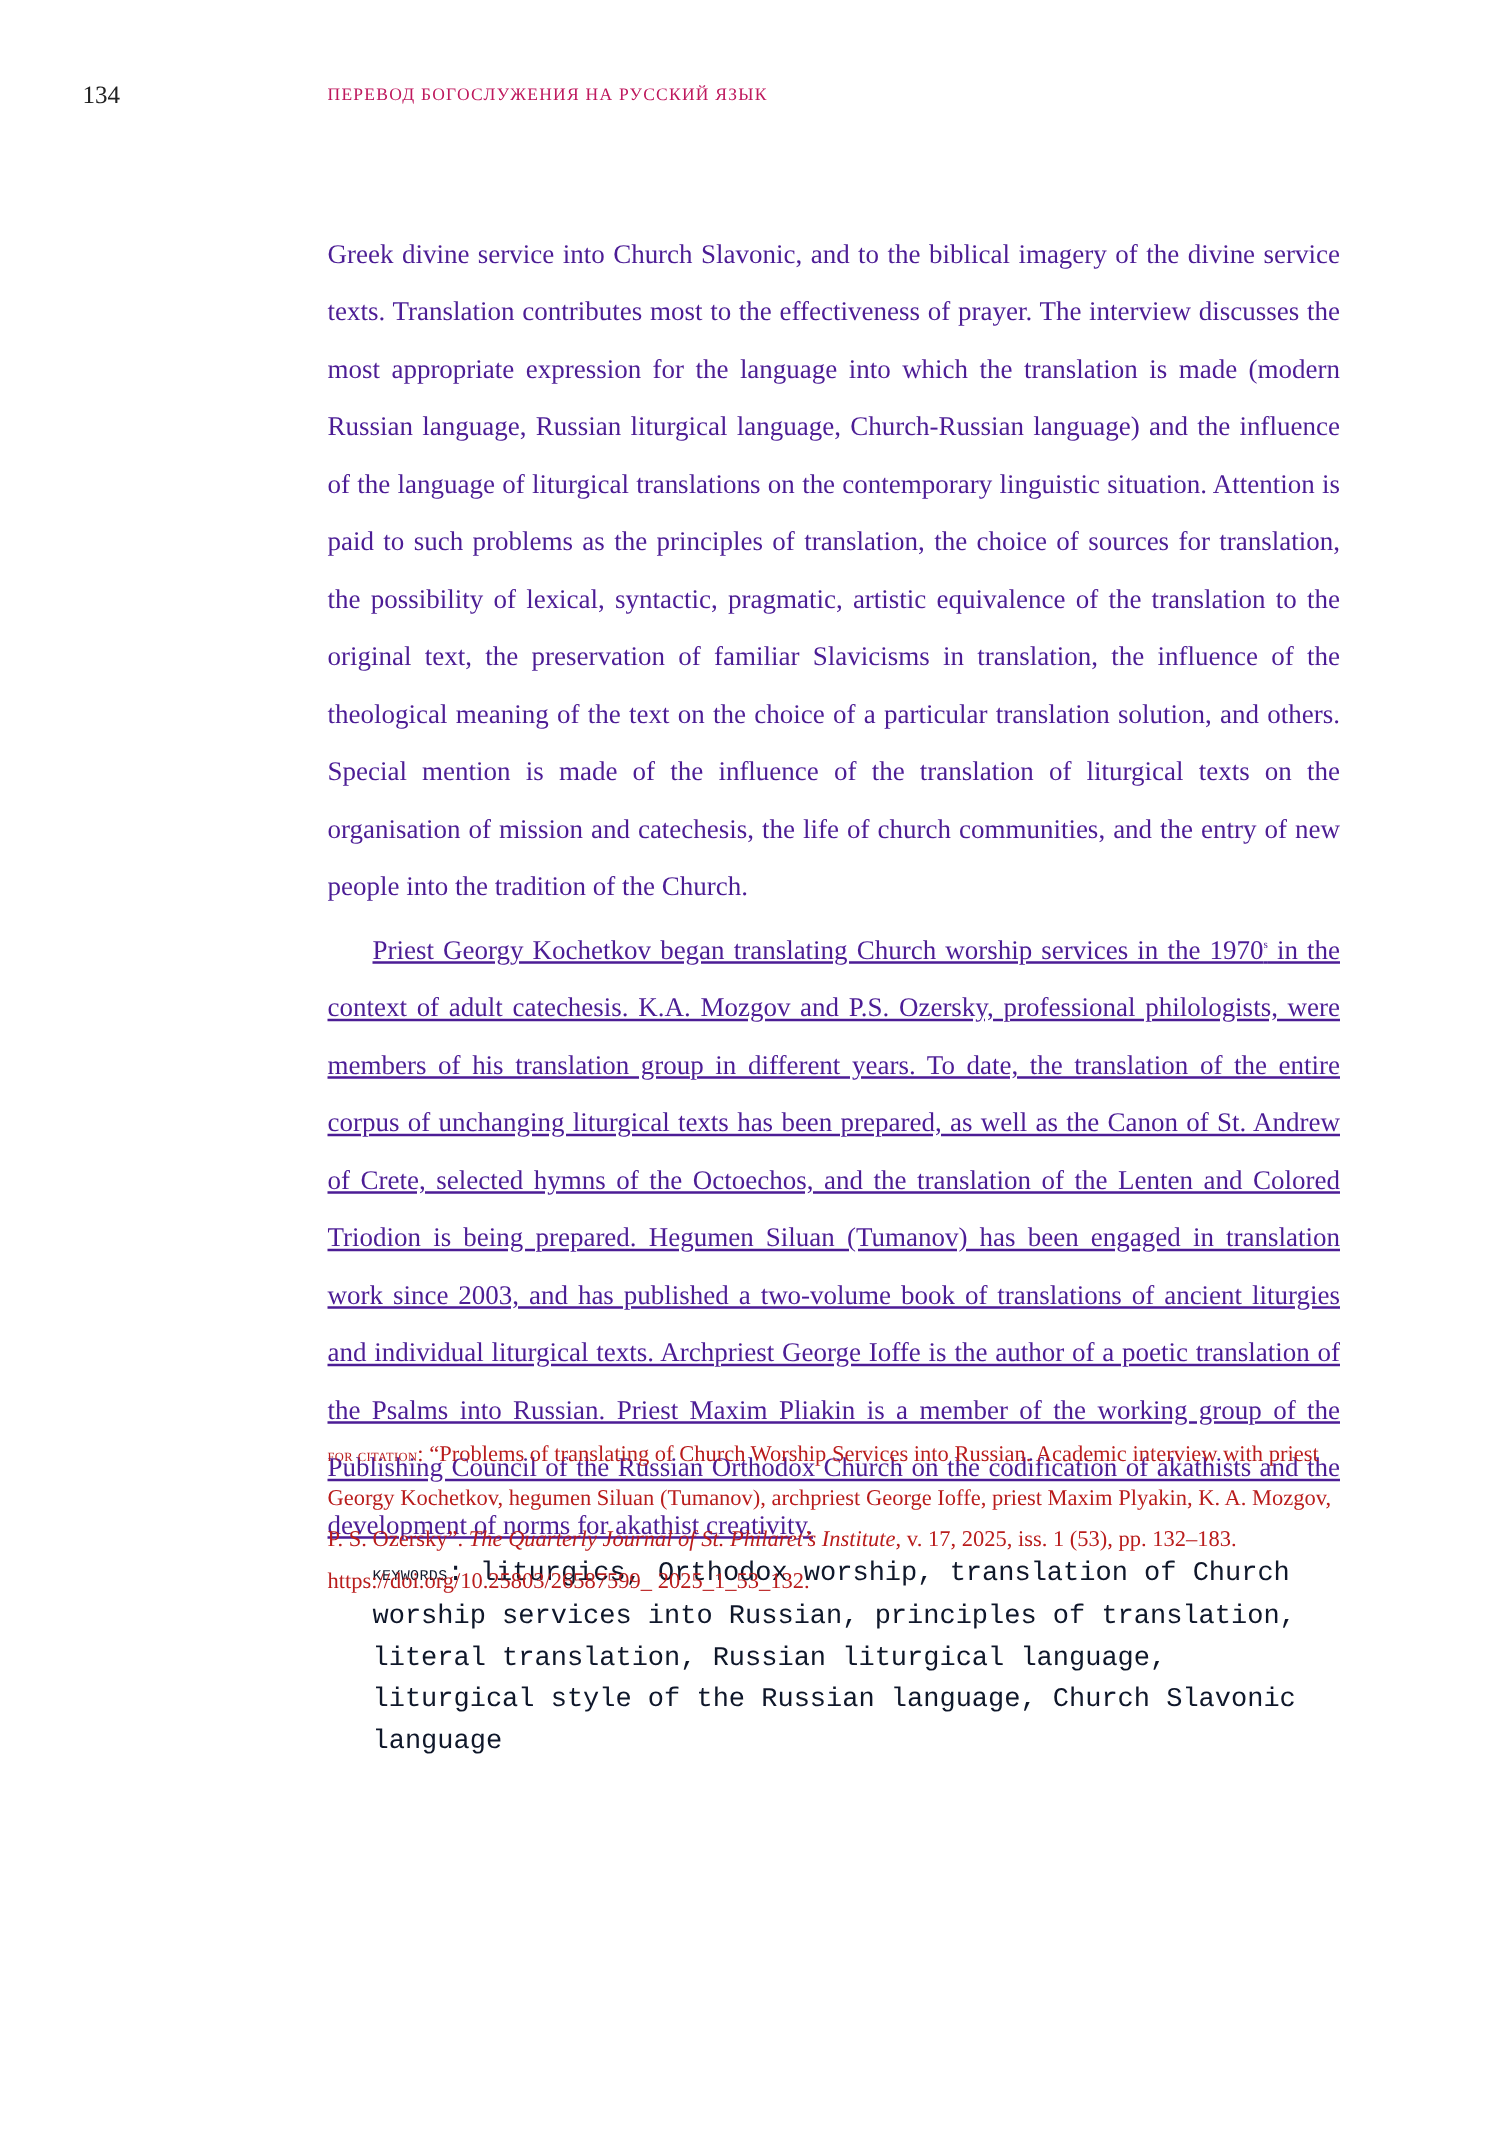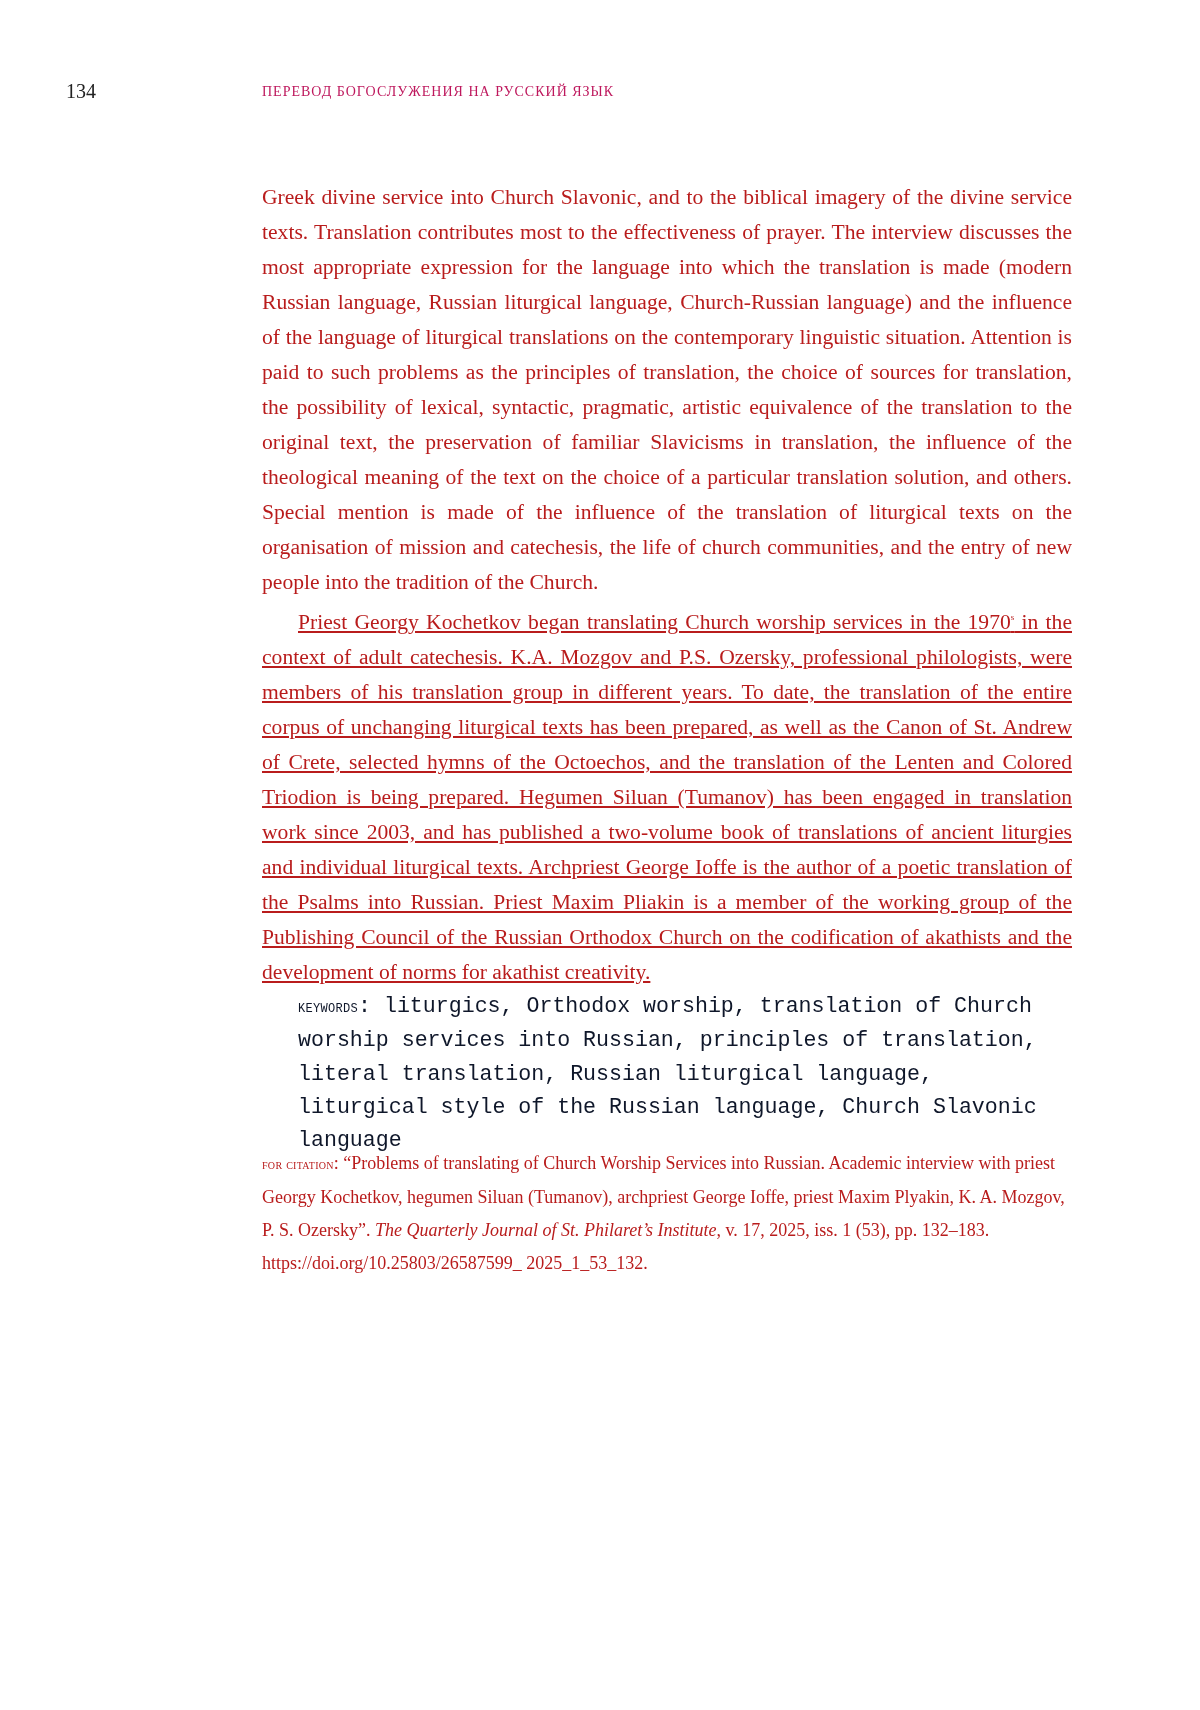--- a/index.html
+++ b/index.html
@@ -1,21 +1,21 @@
 <!DOCTYPE html>
 <html><head>
 <meta charset="utf-8">
 <style>
   html, body { margin: 0; padding: 0; background: #ffffff; }
   body { width: 1200px; height: 1710px; position: relative; overflow: hidden; color: #1c1c1c; font-family: "DejaVu Serif", "Liberation Serif", serif; }
-  .running-head { position: absolute; top: 80px; left: 0; width: 1200px; height: 30px; }
+  .running-head { position: absolute; top: 65px; left: 0; width: 1200px; height: 30px; }
   .page-number { position: absolute; left: 66px; top: 0; font-family: "Liberation Serif", serif; font-size: 20px; color: #222; }
   .running-title { position: absolute; left: 262px; top: 4px; font-family: "Liberation Serif", serif; font-size: 14px; letter-spacing: 1px; color: #be185d; text-transform: uppercase; }
   .body-col { position: absolute; left: 262px; top: 180px; width: 810px; }
-  .para { margin: 0; font-family: "Liberation Serif", serif; font-size: 21.6px; line-height: 35px; text-align: justify; color: #b91c1c; }
+  .para { margin: 0; font-family: "Liberation Serif", serif; font-size: 21.6px; line-height: 46px; text-align: justify; color: #4c1d95; }
   .para.indent { text-indent: 36px; text-decoration: underline; }
   sup.s { font-size: 9px; vertical-align: 9px; }
   .keywords { margin: 0 0 0 36px; font-family: Liberation Mono, monospace; font-size: 21.6px; line-height: 33.3px; color: #0f172a; }
   .smallcaps { font-variant: small-caps; font-size: 17px; letter-spacing: 0.3px; }
   .citation { position: absolute; left: 262px; top: 1147px; width: 810px; font-family: "Liberation Serif", serif; font-size: 18px; line-height: 33px; color: #b91c1c; }
   .citation .smallcaps { font-size: 14px; }
   .footer { position: absolute; left: 262px; top: 1590px; }
   .footer-line { font-family: "Liberation Serif", serif; font-size: 14.5px; letter-spacing: 4.2px; color: #222; text-transform: uppercase; line-height: 28px; }
 </style>
 </head>

